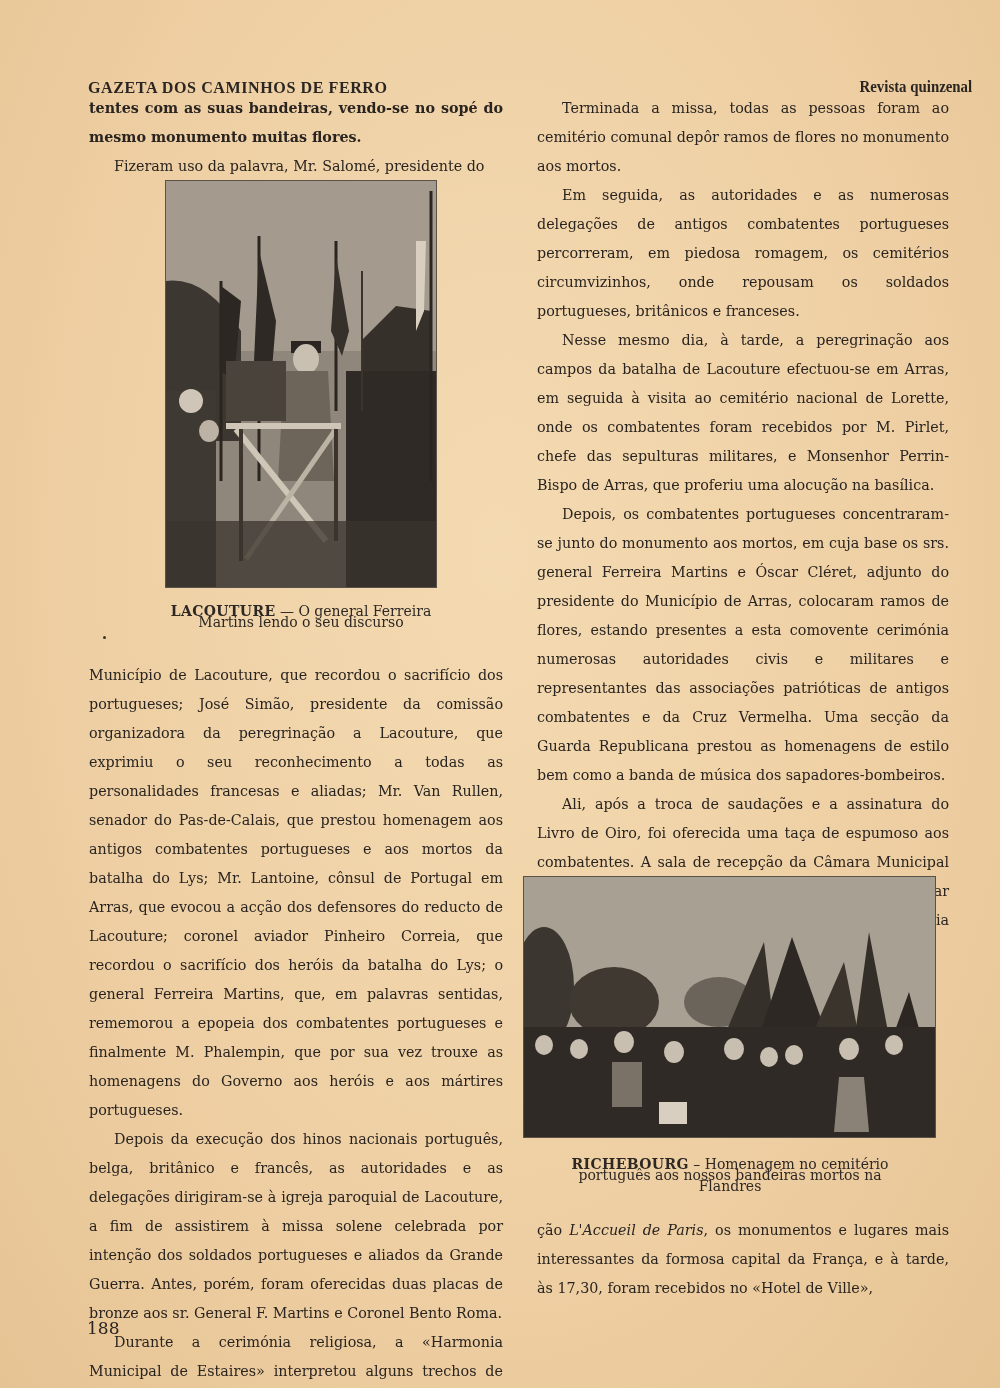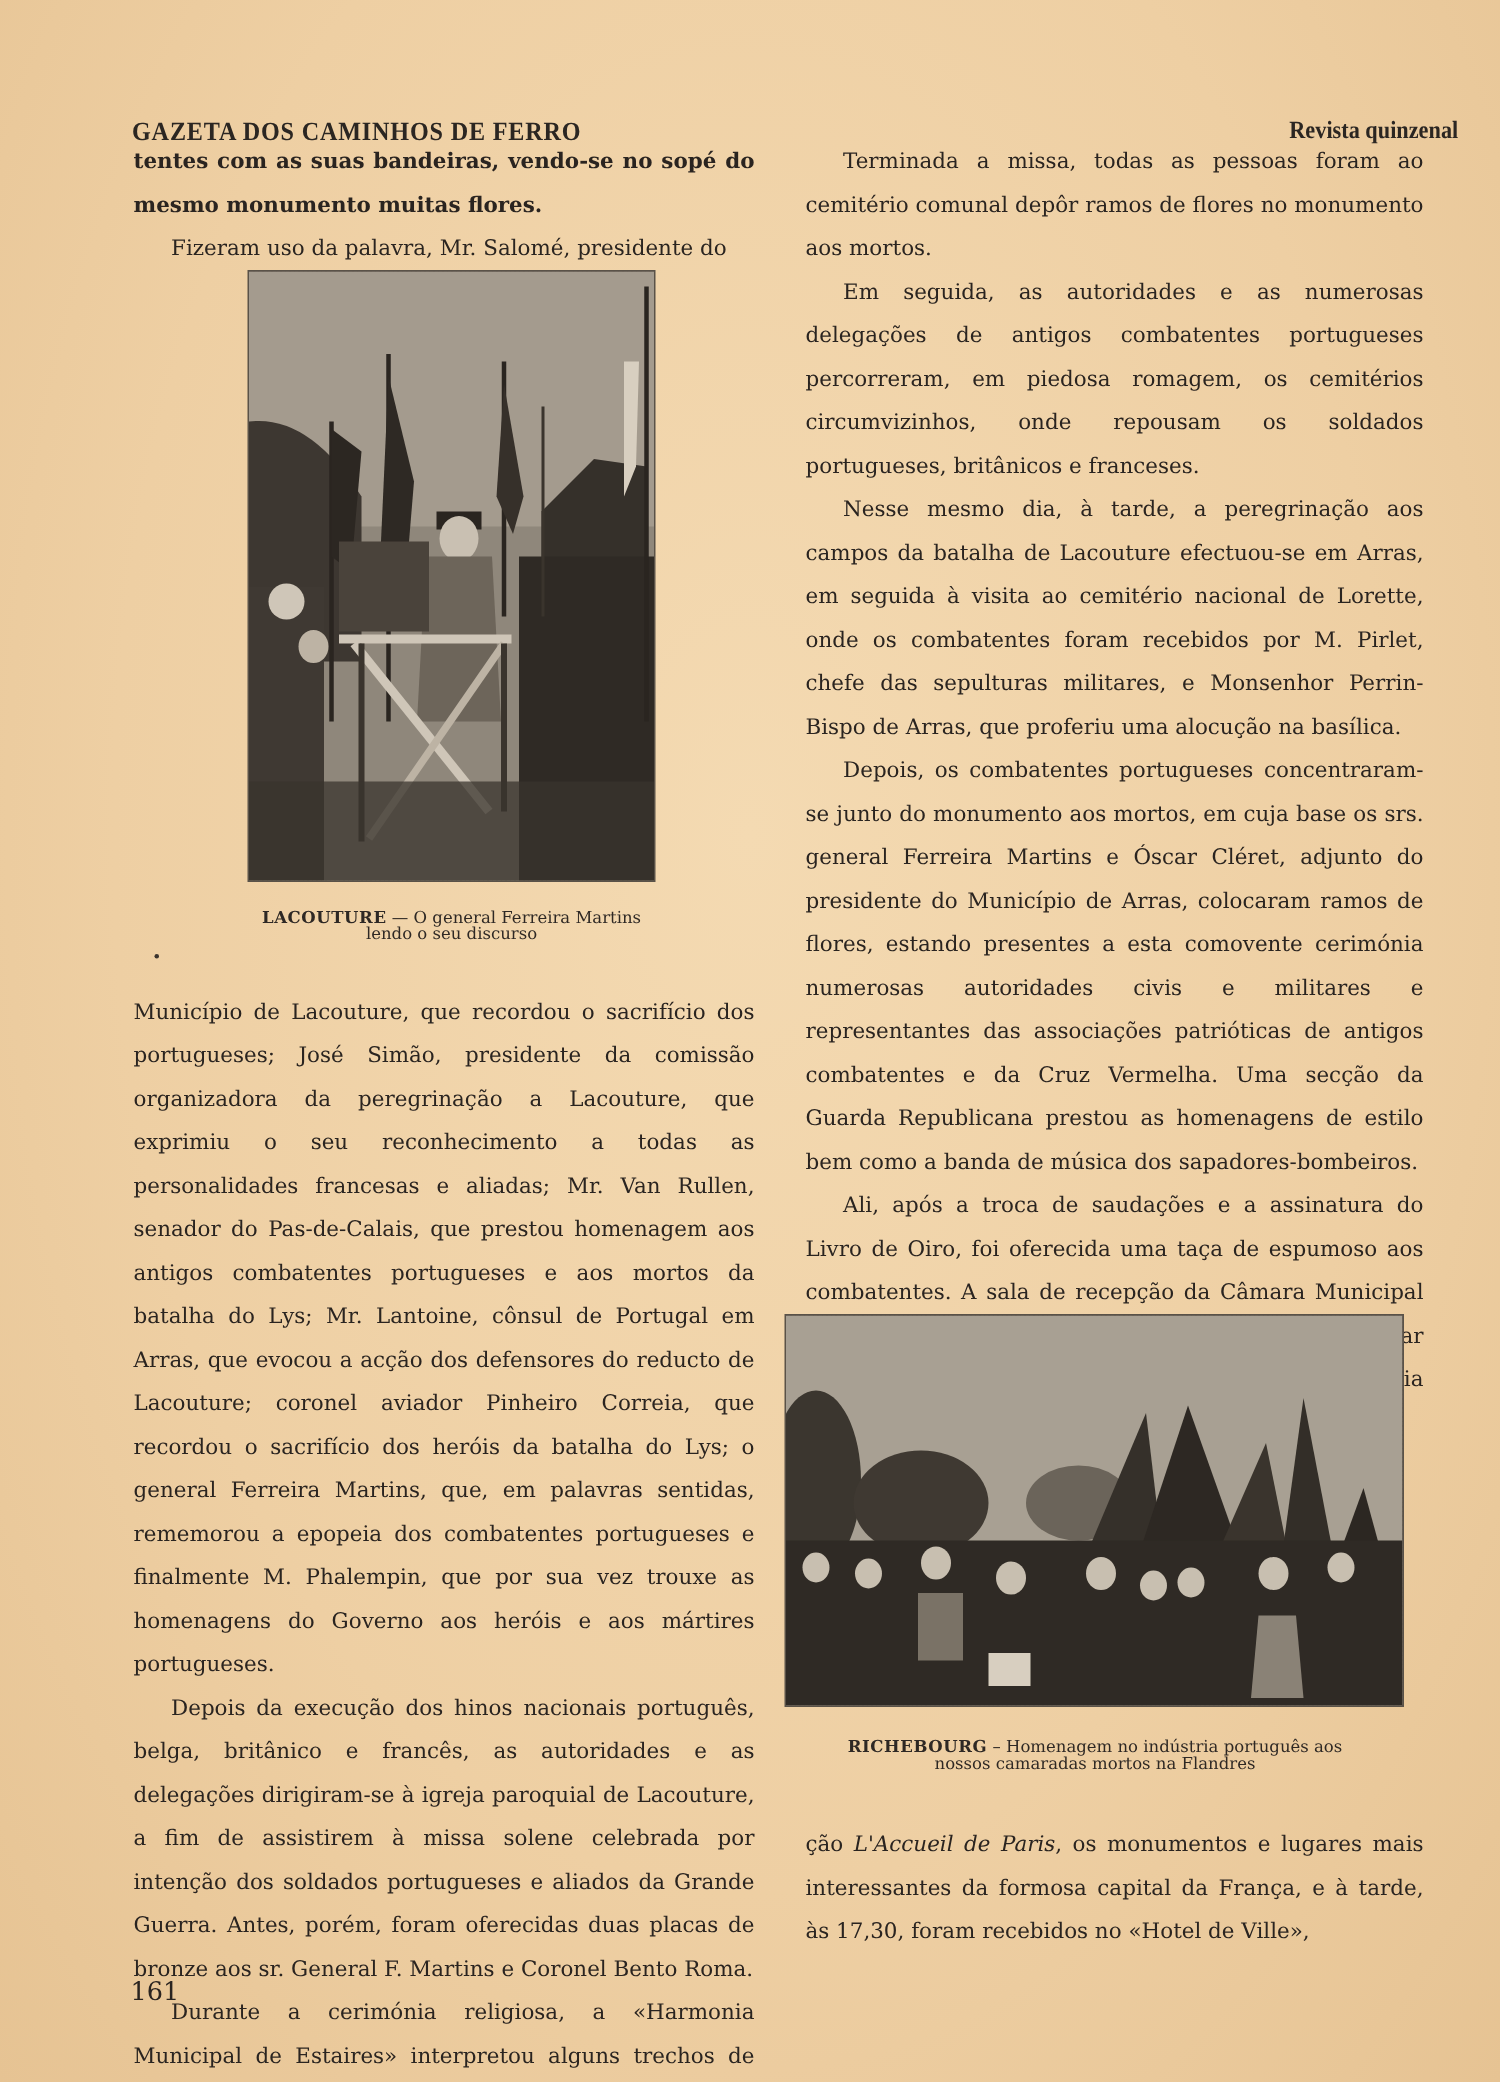--- a/index.html
+++ b/index.html
@@ -29,21 +29,21 @@
   .colL { left: 89px; width: 414px; }
   .colR { left: 537px; width: 412px; }
   .photo {
     position: absolute; background: #6e665c; overflow: hidden;
     box-shadow: 0 0 0 1px #5a5248;
     background-image:
       repeating-linear-gradient(0deg, rgba(0,0,0,0.08) 0 1px, transparent 1px 3px),
       repeating-linear-gradient(90deg, rgba(0,0,0,0.08) 0 1px, transparent 1px 3px);
   }
   .caption {
-    position: absolute; font-family: "DejaVu Serif", serif; font-size: 11px;
+    position: absolute; font-family: "DejaVu Serif", serif; font-size: 14px;
     line-height: 11px; color: #2e2824; text-align: center;
   }
   .caption b { font-weight: bold; letter-spacing: 0.4px; }
   .page-num { position: absolute; left: 87px; top: 1318px; font-size: 17px; font-family: "DejaVu Serif", serif; color: #2a2420; }
   .dot { position: absolute; left: 103px; top: 636px; width: 3px; height: 3px; border-radius: 50%; background: #3a332d; }
   em { }
 </style>
 </head>
 <body>
 
@@ -132,20 +132,20 @@
       <ellipse cx="325" cy="172" rx="10" ry="11"></ellipse>
       <ellipse cx="370" cy="168" rx="9" ry="10"></ellipse>
     </g>
     <rect x="135" y="225" width="28" height="22" fill="#d8cfc0"></rect>
     <path d="M315 200 L340 200 L345 255 L310 255 Z" fill="#8a8276"></path>
     <rect x="88" y="185" width="30" height="45" fill="#7a7266"></rect>
   </svg>
 </div>
 
 <div class="caption" style="left:560px; top:1159px; width:340px;">
-  <b>RICHEBOURG</b><span> – Homenagem no indústria português aos nossos camaradas mortos na Flandres</span>
+  <b>RICHEBOURG</b><span> – Homenagem no cemitério português aos nossos bandeiras mortos na Flandres</span>
 </div>
 
 <div class="col colR" style="top:1216px;">
   <p><span>ção </span><em>L'Accueil de Paris</em><span>, os monumentos e lugares mais interessantes da formosa capital da França, e à tarde, às 17,30, foram recebidos no «Hotel de Ville»,</span></p>
 </div>
 
-<div class="page-num">161</div>
+<div class="page-num">188</div>
 
 </body></html>

